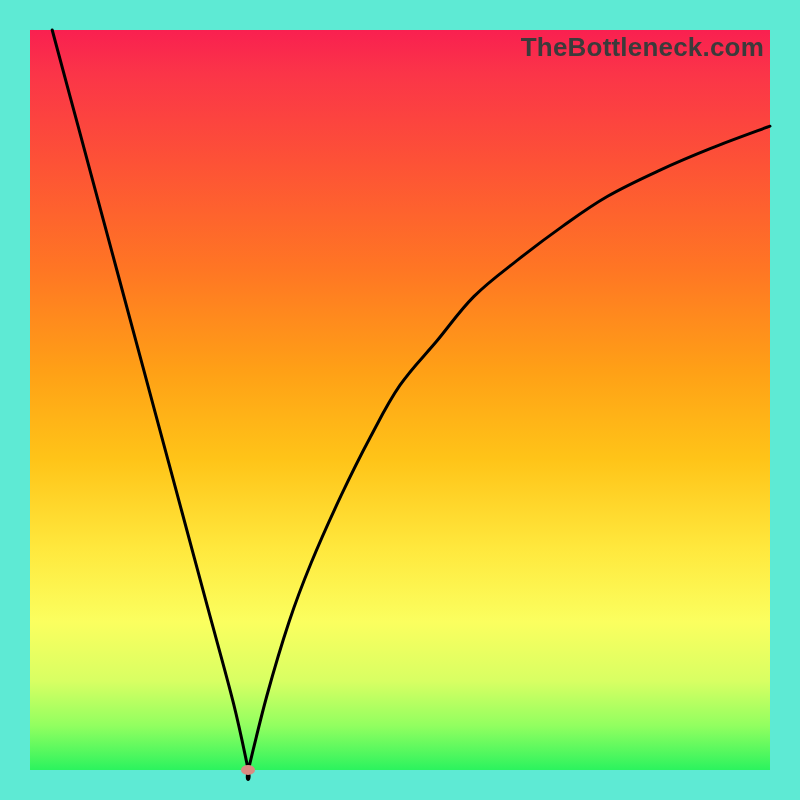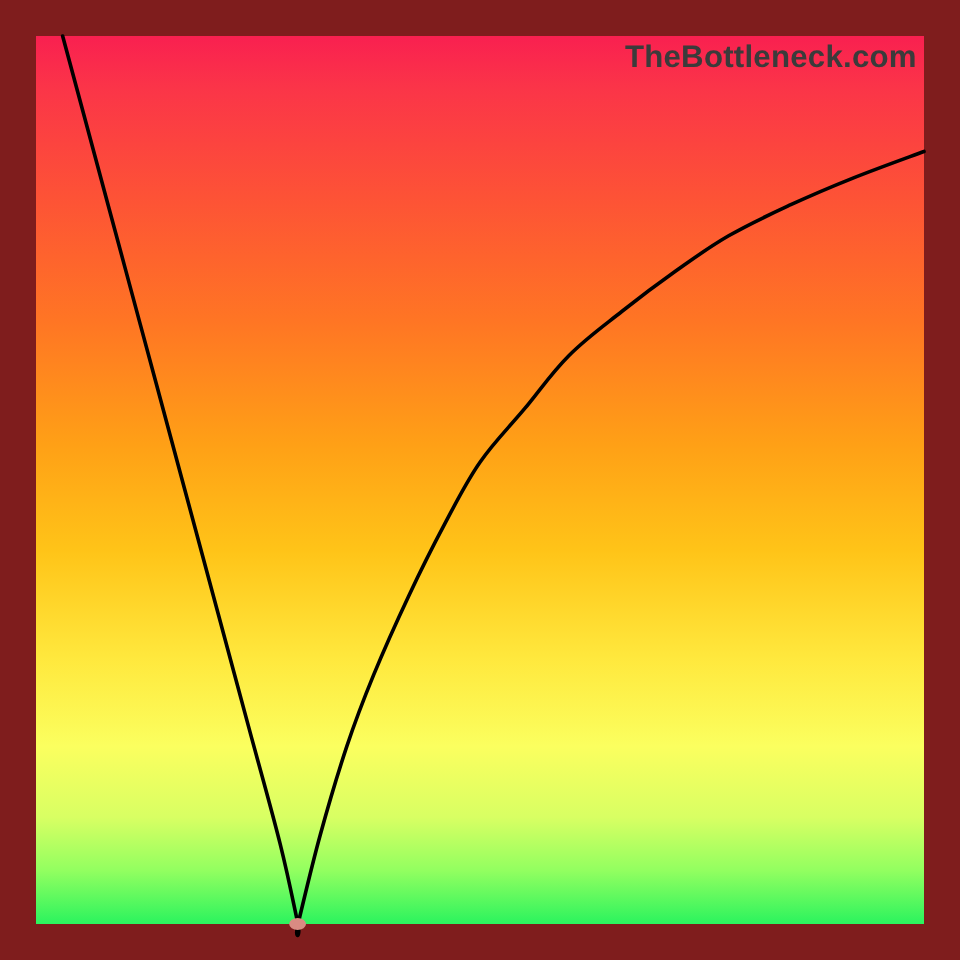--- a/index.html
+++ b/index.html
@@ -8,21 +8,21 @@
     width: 800px;
     height: 800px;
     overflow: hidden;
     background: #000;
     font-family: Arial, Helvetica, sans-serif;
   }
   .frame {
     position: relative;
     width: 800px;
     height: 800px;
-    background: #7f1d1d;
+    background: #5eead4;
   }
   .plot-area {
     position: absolute;
     left: 30px;
     top: 30px;
     width: 740px;
     height: 740px;
     
     background: linear-gradient(to bottom,
       #f92050 0%,

